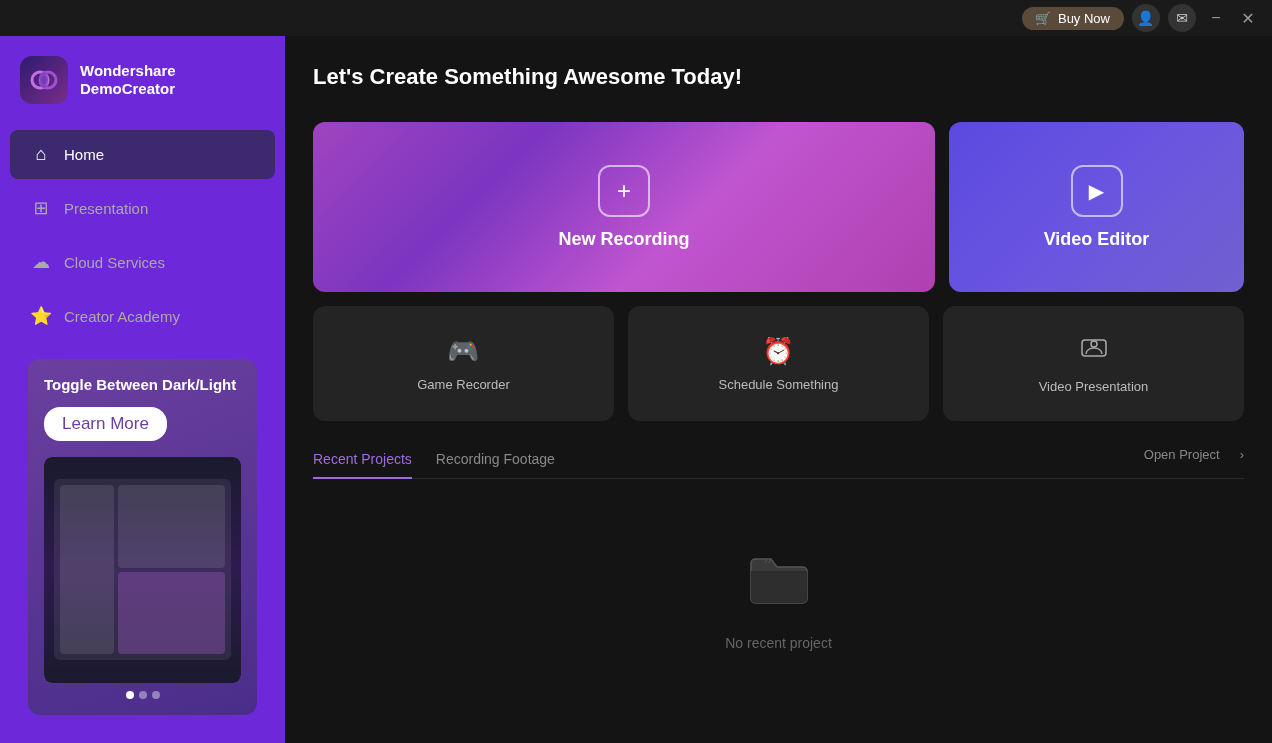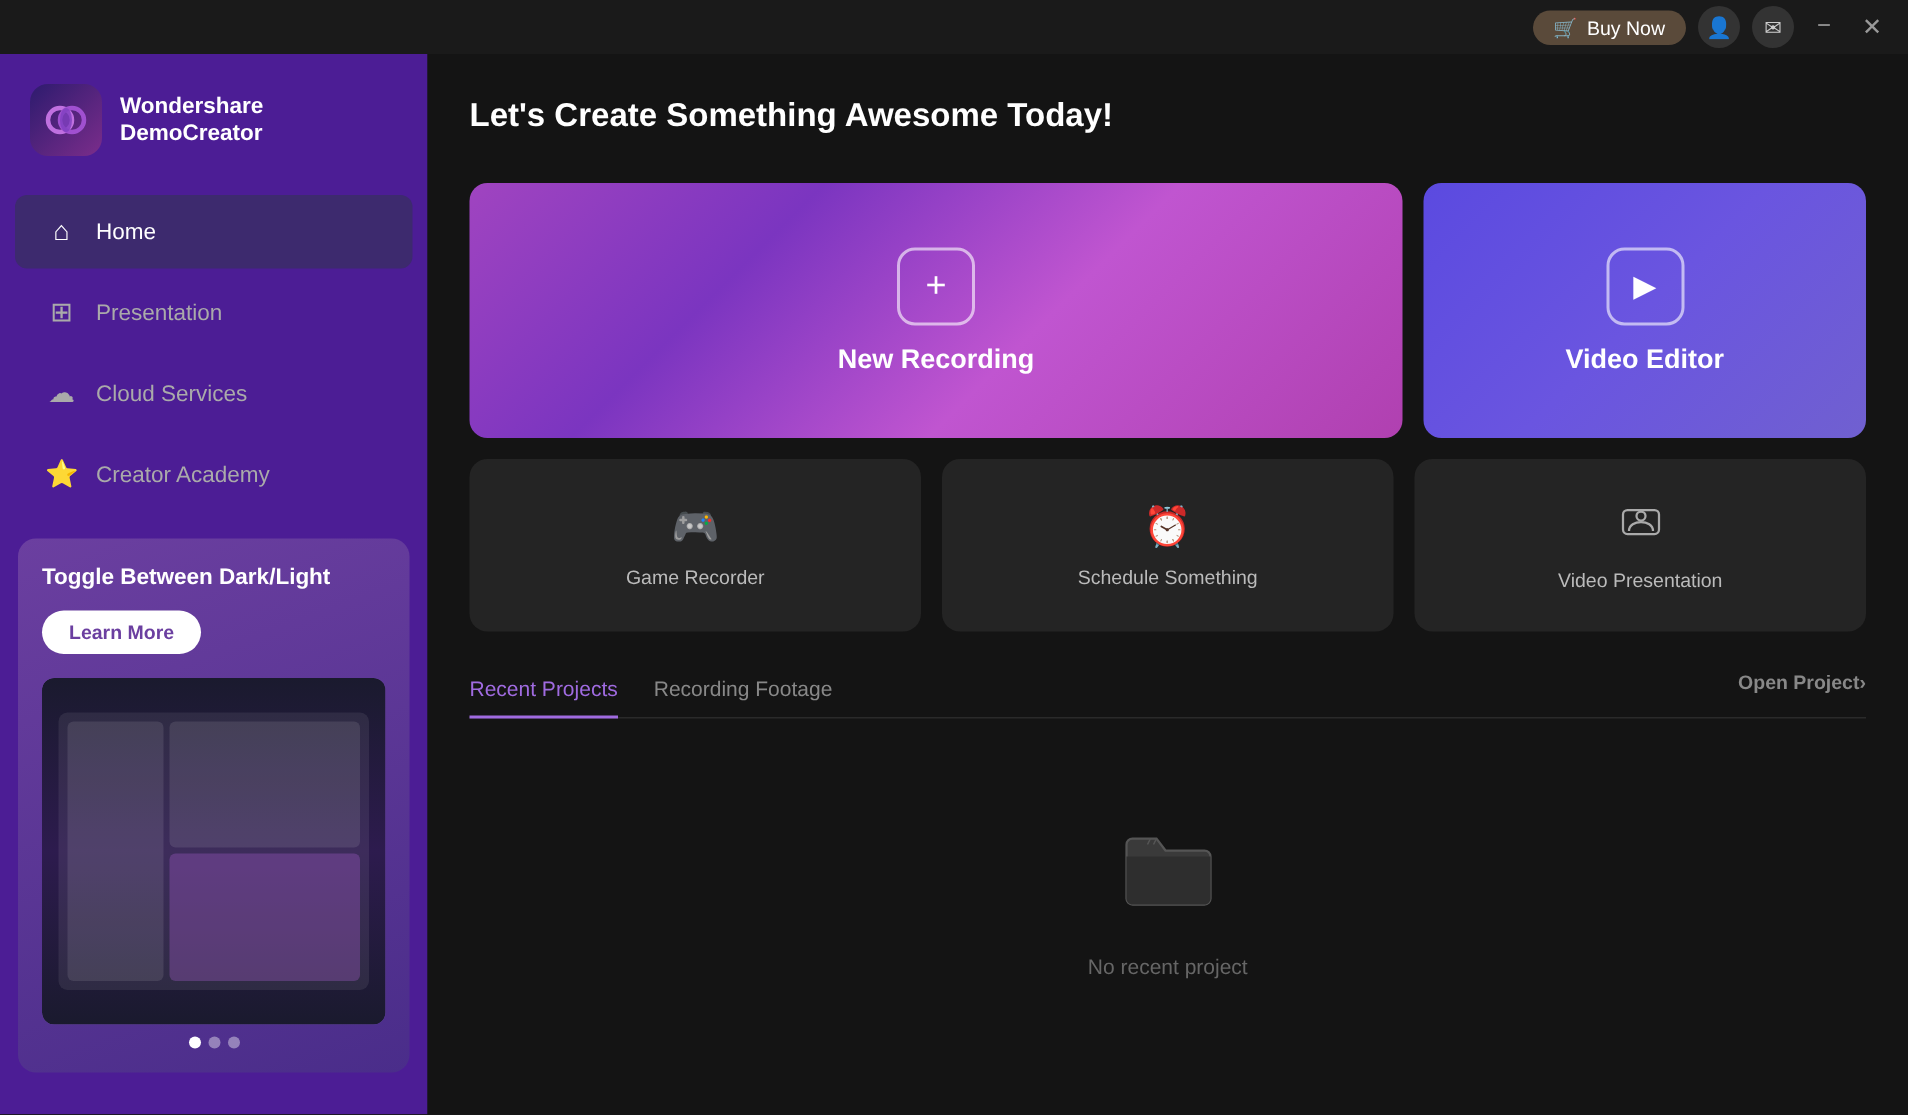--- a/index.html
+++ b/index.html
@@ -63,21 +63,21 @@
     
     .app-body {
       display: flex;
       flex: 1;
       overflow: hidden;
     }
 
     
     .sidebar {
       width: 285px;
-      background: #4c1d95;
+      background: #6d28d9;
       display: flex;
       flex-direction: column;
       flex-shrink: 0;
       padding-bottom: 12px;
     }
 
     .logo-area {
       display: flex;
       align-items: center;
       gap: 12px;
@@ -124,21 +124,21 @@
       background: #3d2a6e;
       color: #fff;
     }
     .nav-icon {
       font-size: 18px;
       width: 22px;
       text-align: center;
     }
 
     .sidebar-promo {
-      margin: 16px 12px;
+      margin: 16px 28px;
       border-radius: 12px;
       background: linear-gradient(160deg, #6b3fa0, #4a2d8a);
       padding: 16px;
       flex: 1;
       overflow: hidden;
       position: relative;
       display: flex;
       flex-direction: column;
     }
     .promo-title {
@@ -147,22 +147,22 @@
       color: #fff;
       line-height: 1.3;
       margin-bottom: 12px;
     }
     .promo-learn-btn {
       background: #fff;
       color: #6b3fa0;
       border: none;
       border-radius: 16px;
       padding: 7px 18px;
-      font-size: 13px;
-      font-weight: 700;
+      font-size: 17px;
+      font-weight: 400;
       cursor: pointer;
       width: fit-content;
       margin-bottom: 8px;
     }
     .promo-image-placeholder {
       flex: 1;
       background: linear-gradient(180deg, rgba(255,255,255,0.05) 0%, rgba(255,255,255,0.1) 100%);
       border-radius: 8px;
       margin-top: 8px;
       position: relative;
@@ -306,23 +306,22 @@
       color: #a06be0;
       border-bottom-color: #a06be0;
     }
     .open-project-link {
       margin-left: auto;
       font-size: 13px;
       color: #888;
       cursor: pointer;
       display: flex;
       align-items: center;
-      gap: 0;
+      gap: 20px;
       padding-bottom: 10px;
-      font-weight: bold;
     }
 
     .tab-content {
       flex: 1;
       display: flex;
       flex-direction: column;
       align-items: center;
       justify-content: center;
       padding: 20px;
     }

